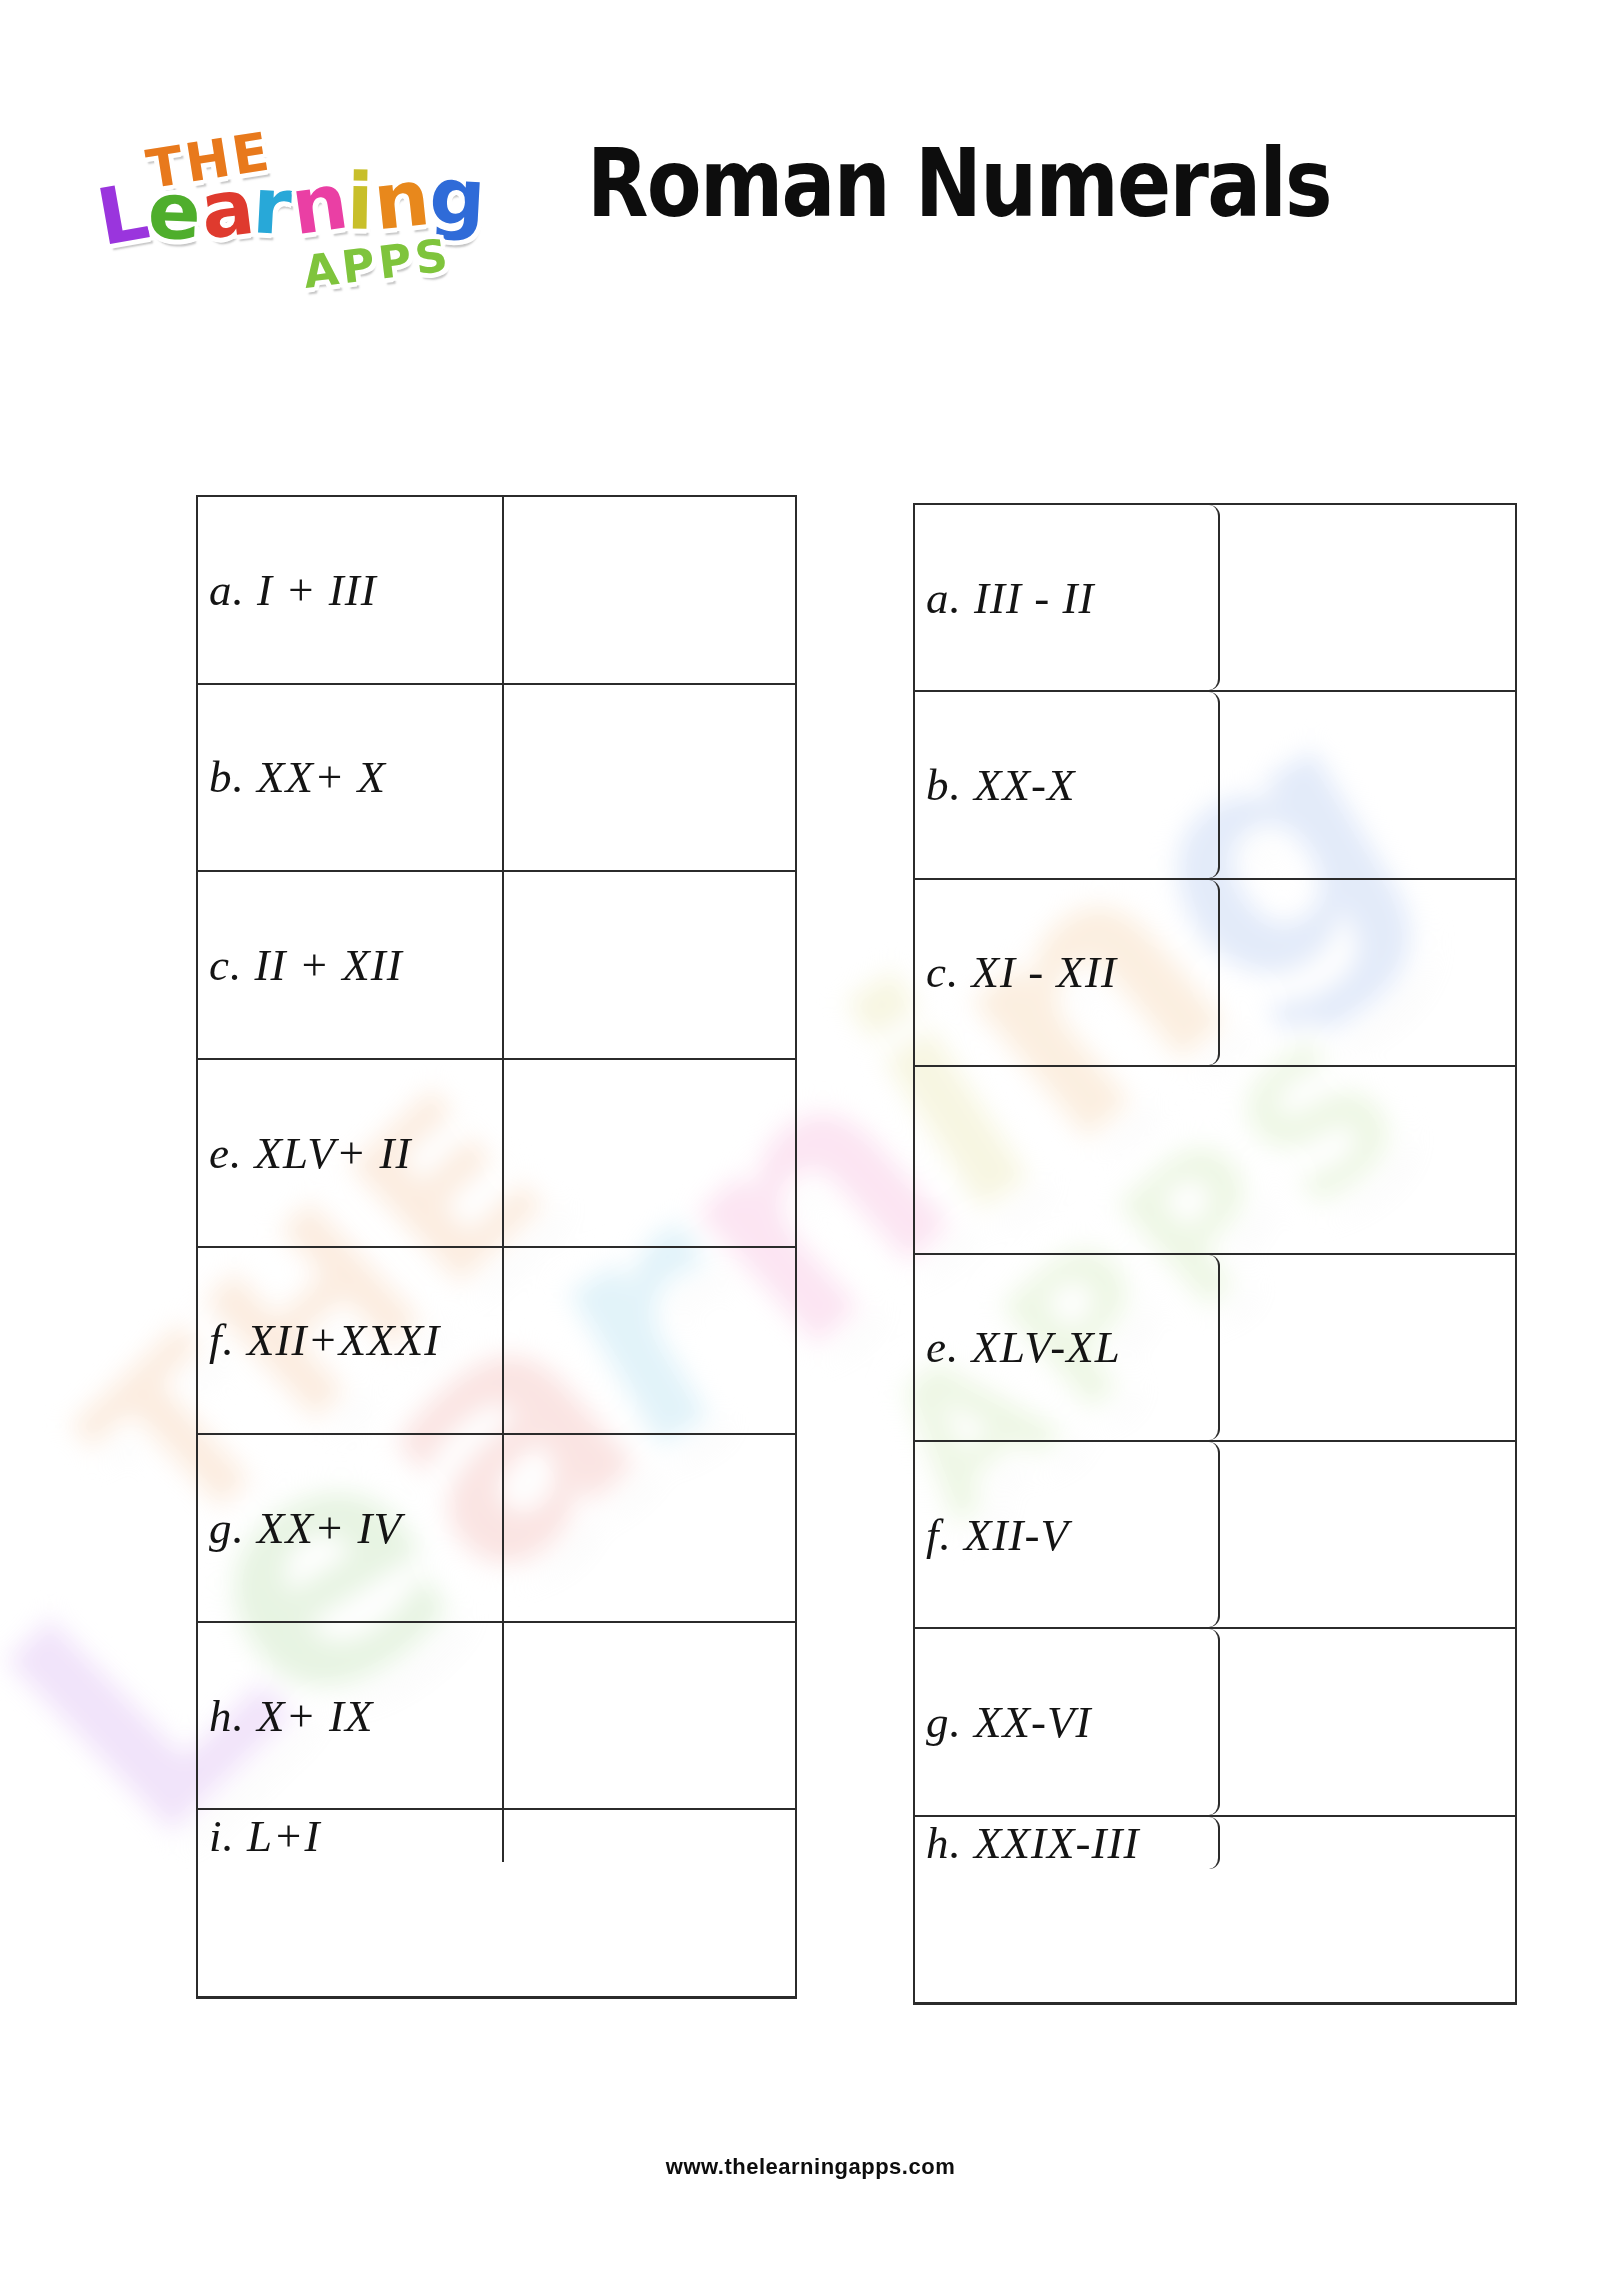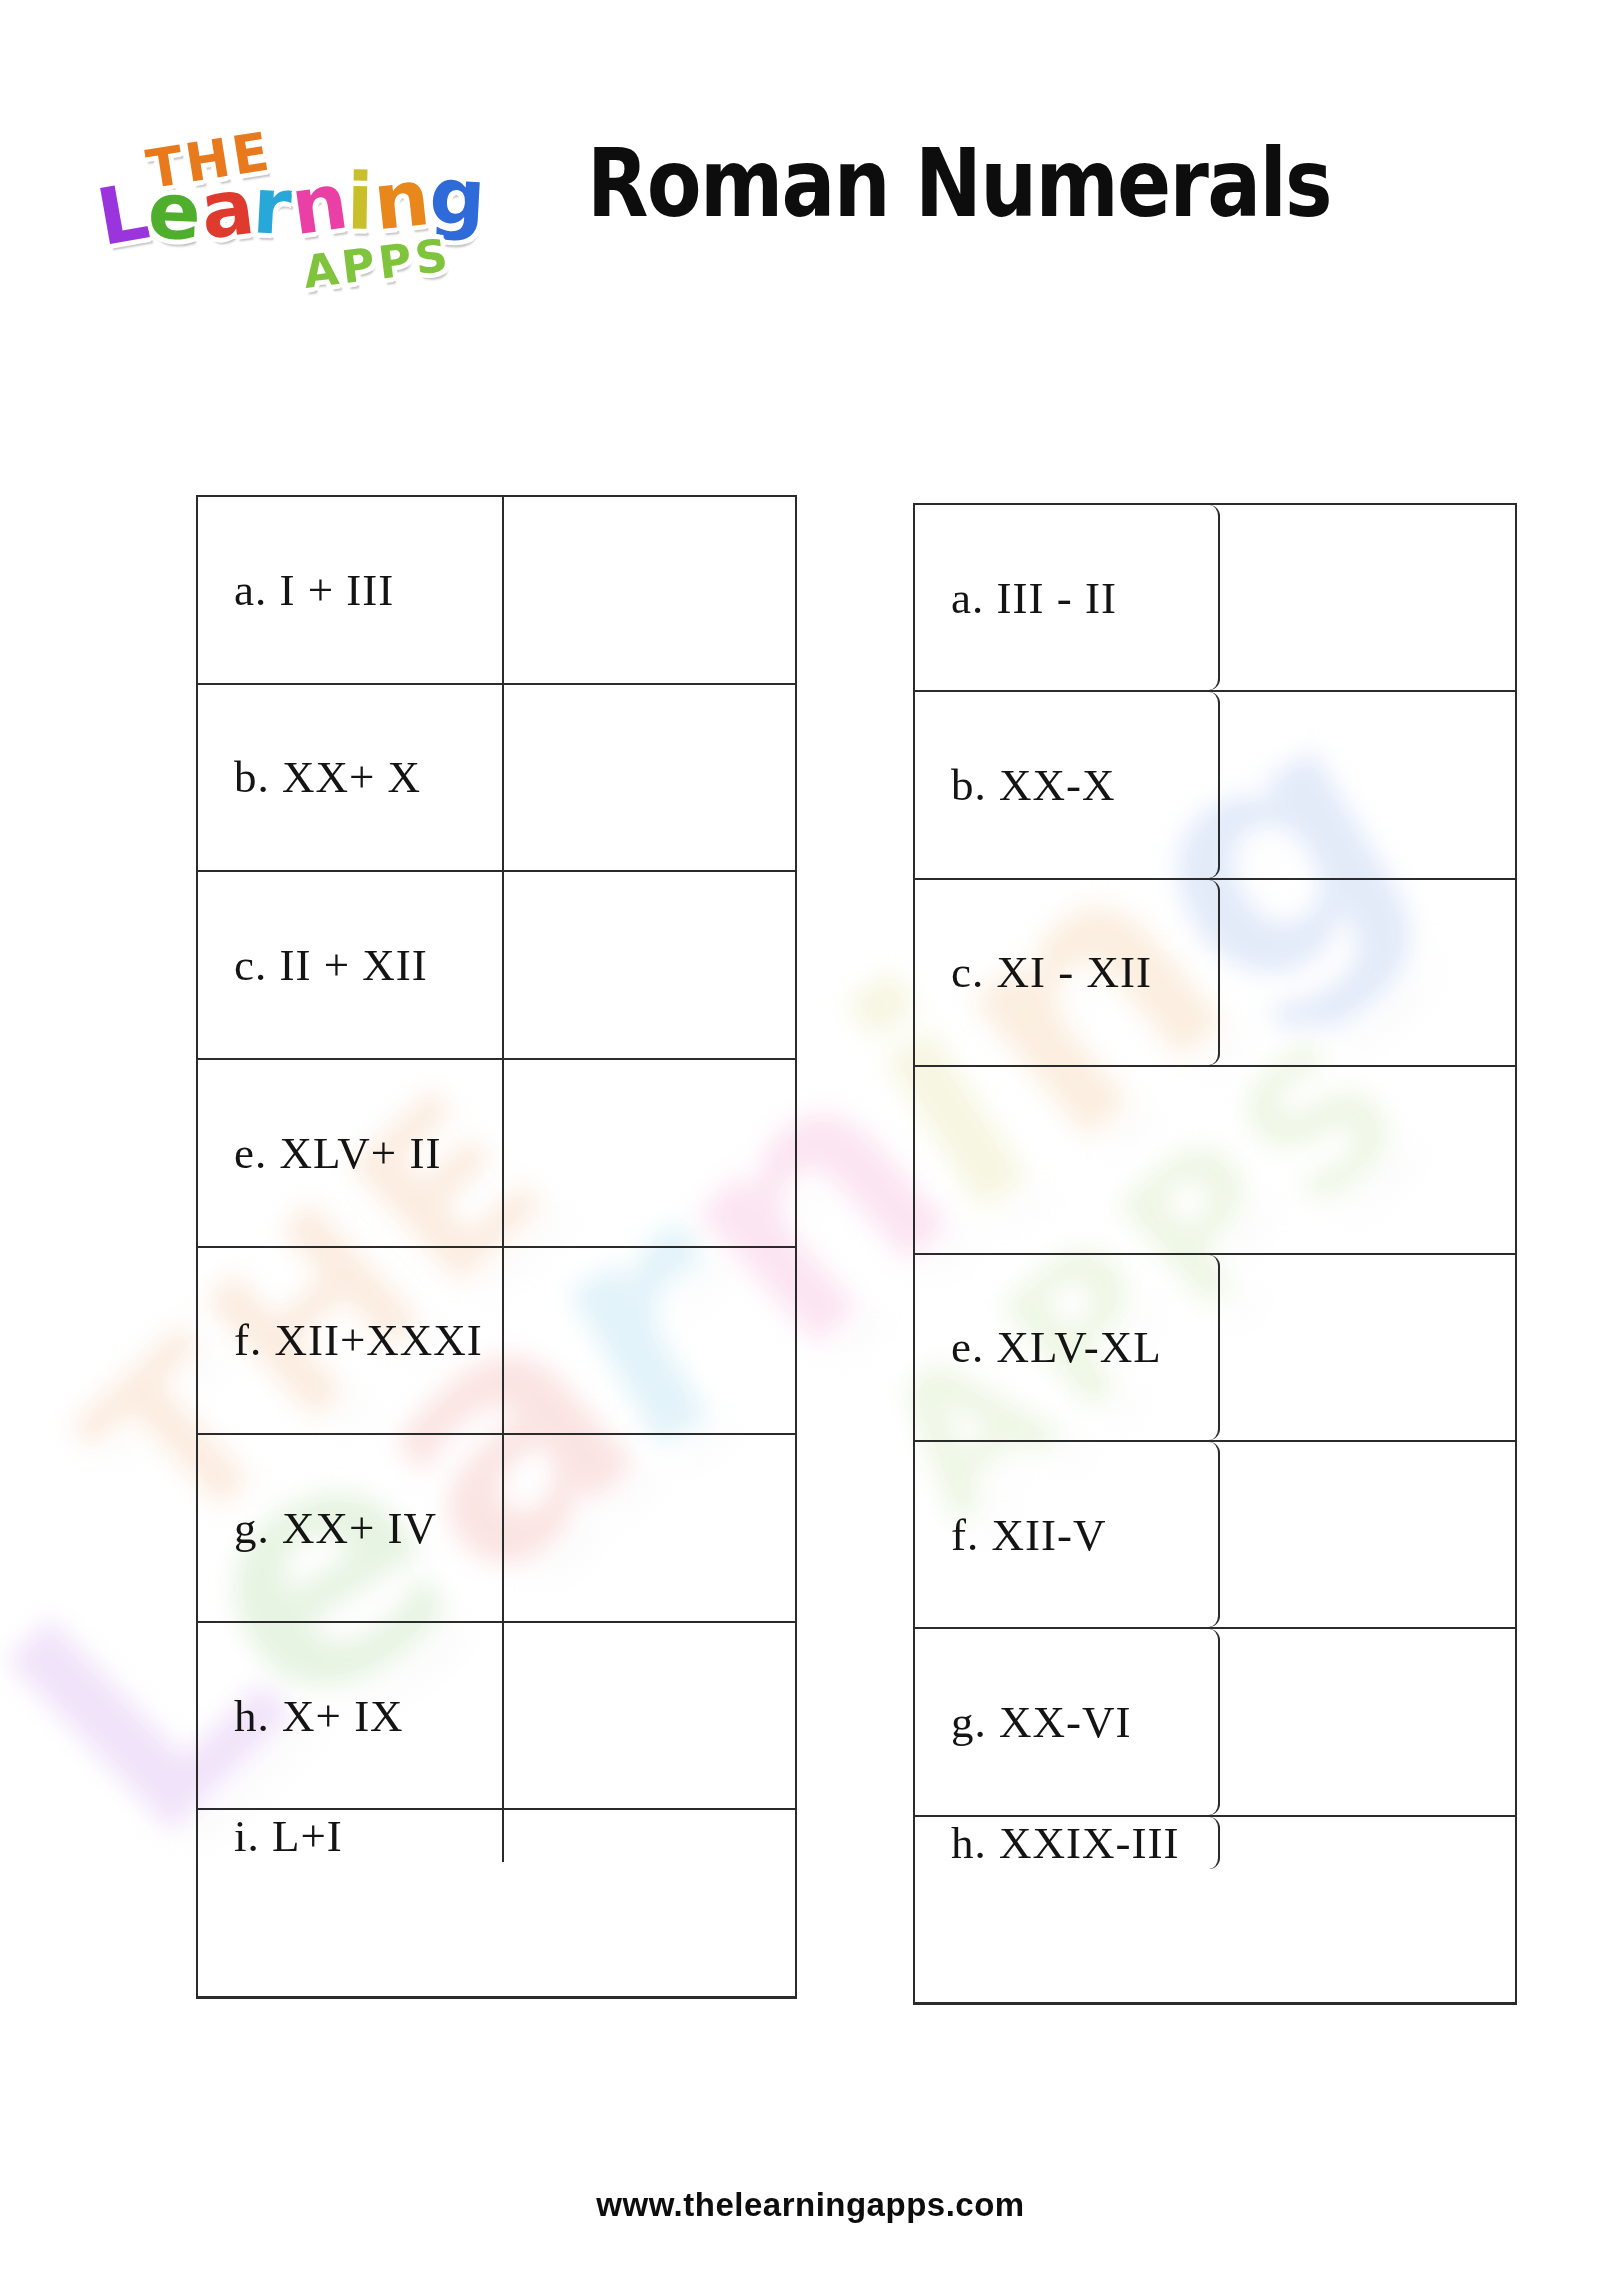--- a/index.html
+++ b/index.html
@@ -88,40 +88,40 @@
     background:transparent;
   }
   .wtable-left{left:196px;top:495px;width:601px;height:1504px;}
   .wtable-right{left:913px;top:503px;width:604px;height:1502px;}
   .wrow{display:flex;flex:1;border-bottom:2px solid var(--border,#2b2b2b);}
   .wrow:last-child{border-bottom:none;flex-direction:column;}
   .cell{box-sizing:border-box;display:flex;align-items:center;}
   .cell-label{
     width:306px;
     border-right:2px solid var(--border,#2b2b2b);
-    padding-left:36px;
+    padding-left:11px;
     font-size:45px;
     letter-spacing:1px;
     color:var(--text,#141414);
+    font-style:italic;
   }
   .wtable-right .cell-label{width:305px;border-radius:11px;}
   .cell-answer{flex:1;}
 
   
   .footer{
     position:absolute;
     left:0;top:2154px;width:100%;
     text-align:center;
     font-family:"Liberation Sans","DejaVu Sans",sans-serif;
     font-weight:bold;
-    font-size:33px;
+    font-size:22px;
     letter-spacing:0.5px;
     color:var(--title-text,#0d0d0d);
     z-index:2;
-    margin-top:32px;
   }
 </style>
 </head>
 <body>
 
 <div class="page">
 
   <div class="logo-box watermark" aria-hidden="true">
     <div class="logo-word logo-the">THE</div>
     <div class="logo-word logo-learning"><span class="bl bl0" style="color: rgb(154, 53, 221);">L</span><span class="bl bl1" style="color: rgb(79, 174, 44);">e</span><span class="bl bl2" style="color: rgb(223, 58, 46);">a</span><span class="bl bl3" style="color: rgb(40, 168, 216);">r</span><span class="bl bl4" style="color: rgb(234, 63, 164);">n</span><span class="bl bl5" style="color: rgb(200, 191, 42);">i</span><span class="bl bl6" style="color: rgb(232, 136, 28);">n</span><span class="bl bl7" style="color: rgb(47, 107, 216);">g</span></div>

